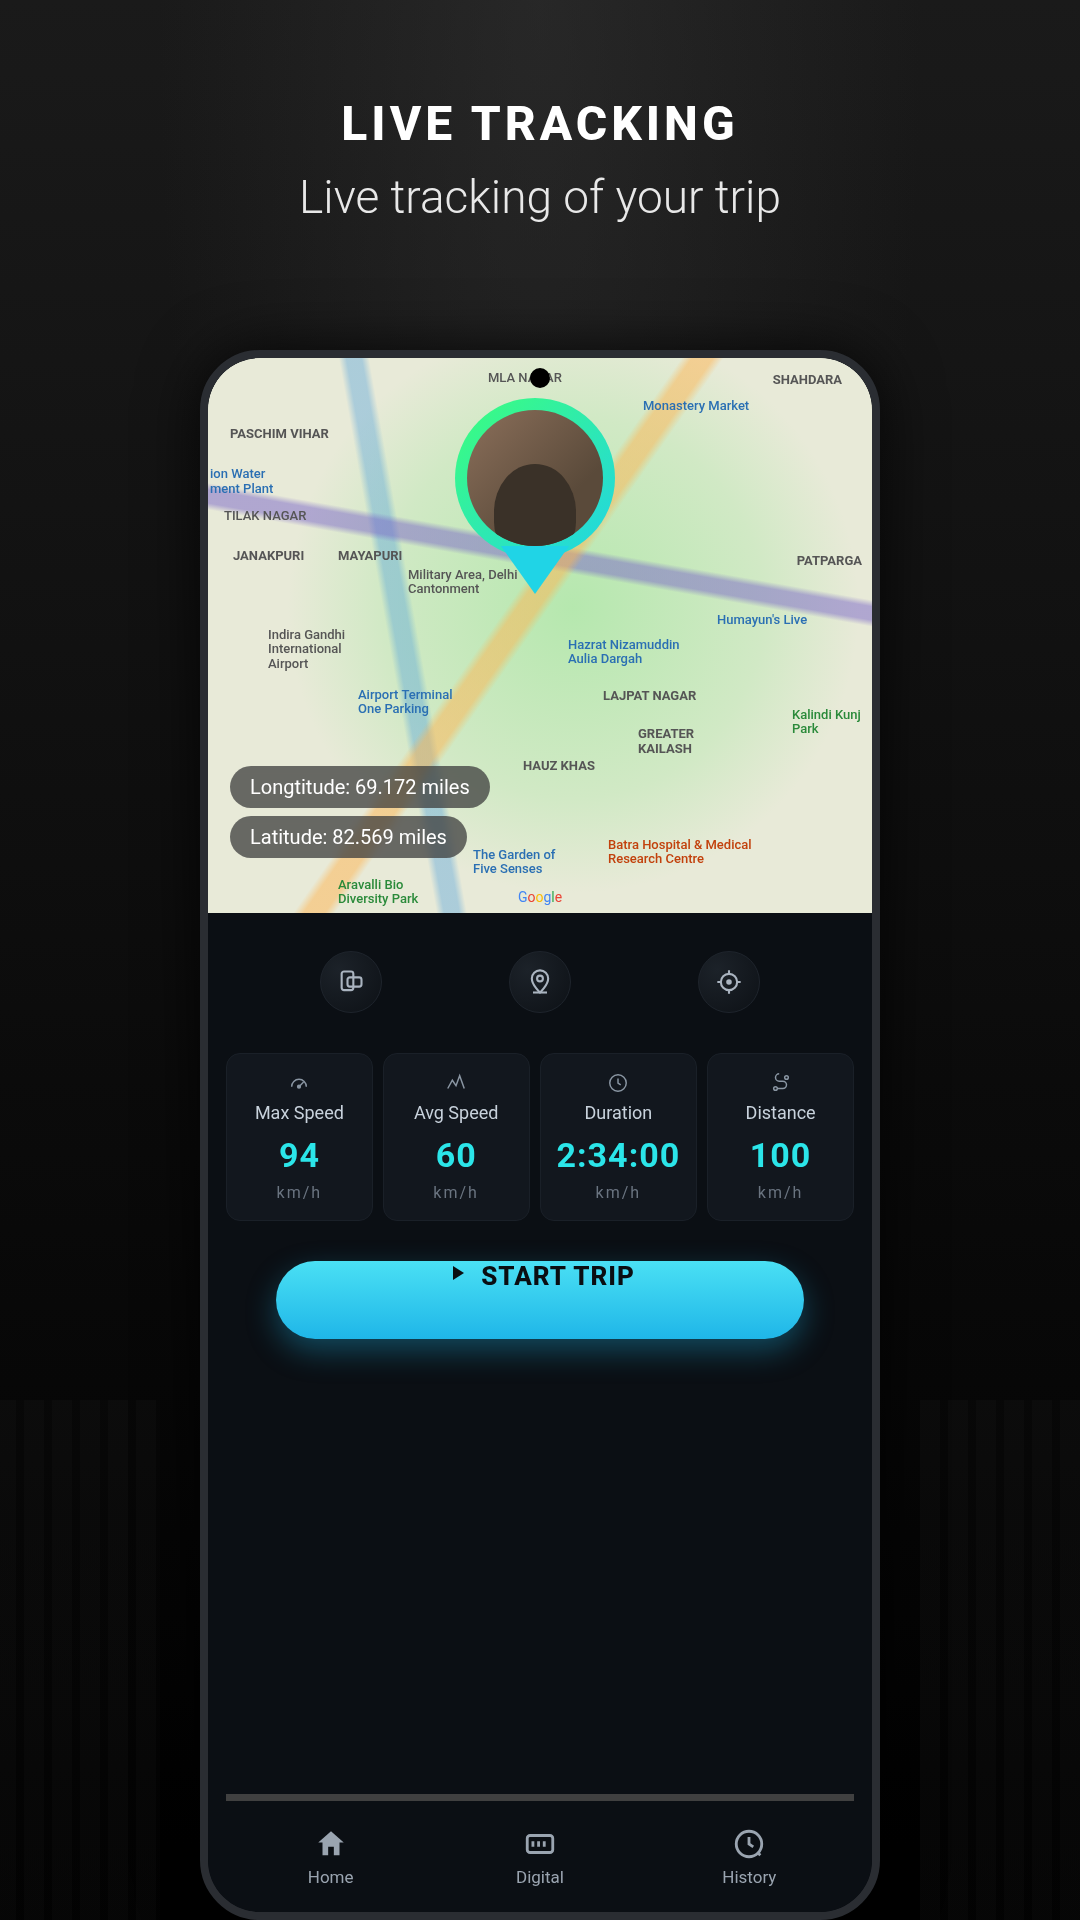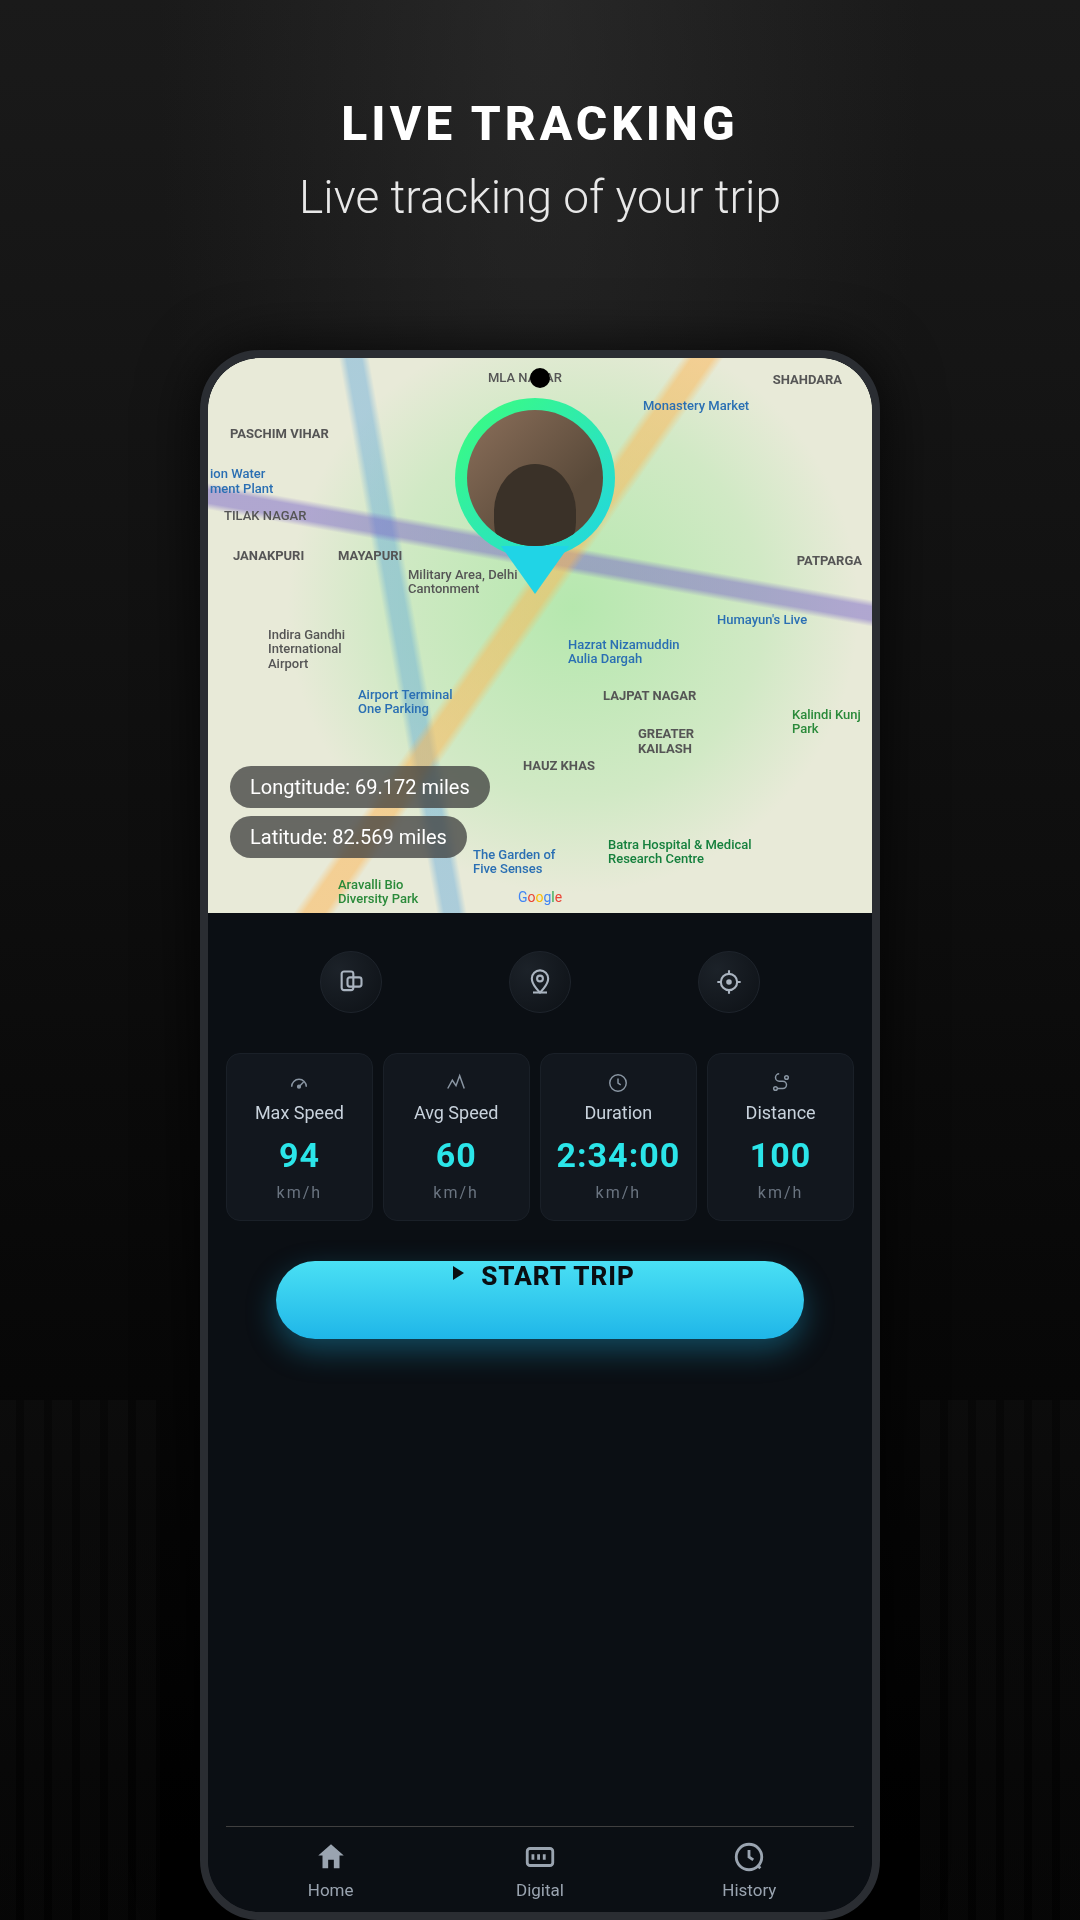--- a/index.html
+++ b/index.html
@@ -179,23 +179,23 @@
   color: #0a0e12;
   font-size: 26px;
   font-weight: 800;
   letter-spacing: 1px;
   box-shadow: 0 12px 30px rgba(30,180,230,0.35);
 }
 .start-btn svg { margin-right: 12px; }
 
 .nav-bar {
   margin-top: auto;
-  height: 86px;
+  height: 118px;
   display: flex;
-  border-top: 1px solid #404040;
+  border-top: 7px solid #404040;
 }
 .nav-item {
   flex: 1;
   display: flex; flex-direction: column; align-items: center; justify-content: center;
   gap: 6px;
   color: #9aa4b0;
   font-size: 17px;
 }
 .nav-item.active { color: #2be5e9; }
 .nav-item svg { width: 34px; height: 34px; }
@@ -231,21 +231,21 @@
       <span class="map-label" style="top:190px;left:130px;font-weight:700">MAYAPURI</span>
       <span class="map-label" style="top:210px;left:200px;width:110px;white-space:normal;line-height:1.1">Military Area, Delhi Cantonment</span>
       <span class="map-label" style="top:270px;left:60px;width:110px;white-space:normal;line-height:1.1">Indira Gandhi International Airport</span>
       <span class="map-label" style="top:330px;left:150px;width:120px;white-space:normal;line-height:1.1;color:#2a6fb3">Airport Terminal One Parking</span>
       <span class="map-label" style="top:280px;left:360px;width:120px;white-space:normal;line-height:1.1;color:#2a6fb3">Hazrat Nizamuddin Aulia Dargah</span>
       <span class="map-label" style="top:255px;right:35px;width:120px;white-space:normal;line-height:1.1;color:#2a6fb3">Humayun's Live</span>
       <span class="map-label" style="top:330px;left:395px;font-weight:700">LAJPAT NAGAR</span>
       <span class="map-label" style="top:368px;left:430px;width:100px;white-space:normal;font-weight:700">GREATER KAILASH</span>
       <span class="map-label" style="top:400px;left:315px;font-weight:700">HAUZ KHAS</span>
       <span class="map-label" style="top:490px;left:265px;width:90px;white-space:normal;line-height:1.1;color:#2a6fb3">The Garden of Five Senses</span>
-      <span class="map-label" style="top:480px;left:400px;width:145px;white-space:normal;line-height:1.1;color:#15803d">Batra Hospital &amp; Medical Research Centre</span>
+      <span class="map-label" style="top:480px;left:400px;width:145px;white-space:normal;line-height:1.1;color:#c2410c">Batra Hospital &amp; Medical Research Centre</span>
       <span class="map-label" style="top:520px;left:130px;width:100px;white-space:normal;line-height:1.1;color:#2a8a3a">Aravalli Bio Diversity Park</span>
       <span class="map-label" style="top:350px;right:10px;width:70px;white-space:normal;line-height:1.1;color:#2a8a3a">Kalindi Kunj Park</span>
       <span class="map-label" style="top:195px;right:10px;font-weight:700">PATPARGA</span>
       <span class="map-label" style="top:108px;left:2px;width:70px;white-space:normal;color:#2a6fb3">ion Water ment Plant</span>
       <span class="map-label" style="top:150px;left:16px">TILAK NAGAR</span>
 
       <div class="camera-notch"></div>
 
       <div class="location-pin">
         <div class="pin-circle">

